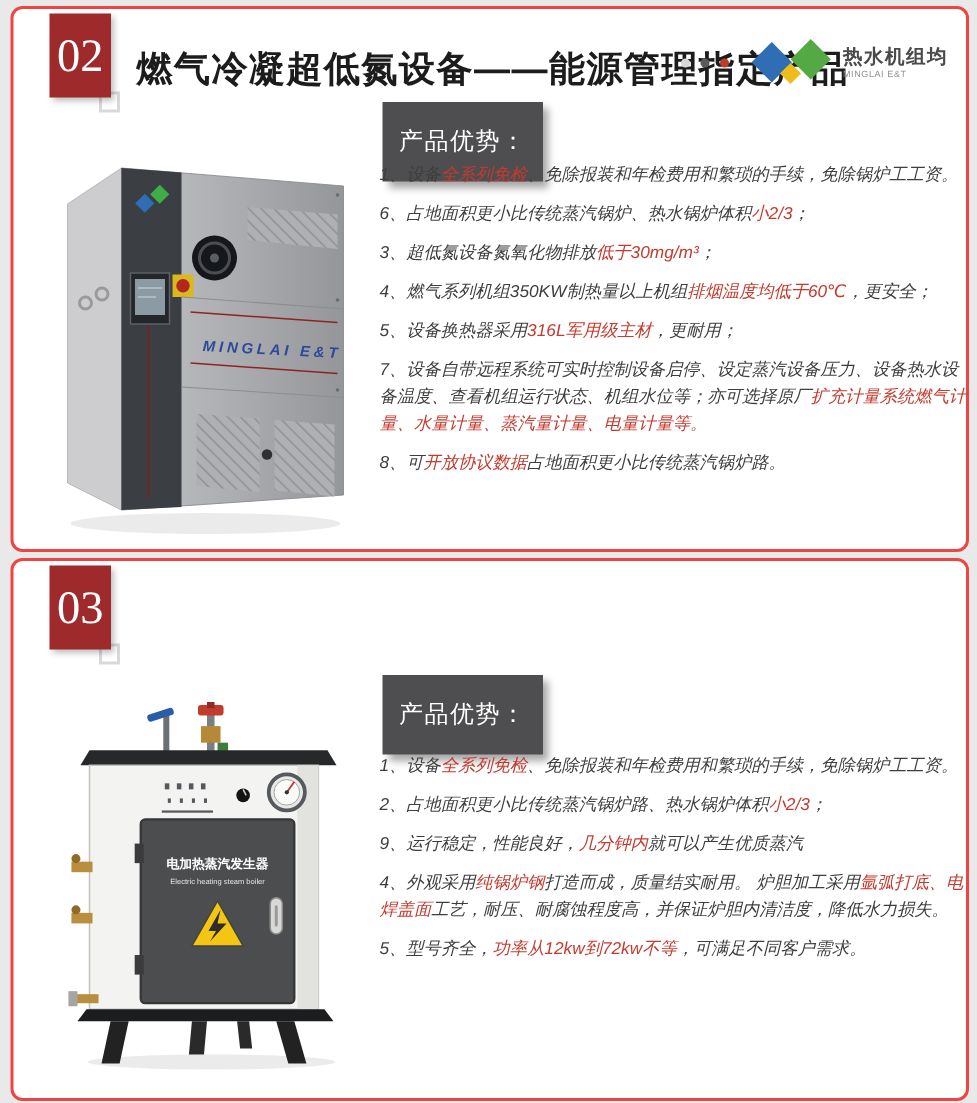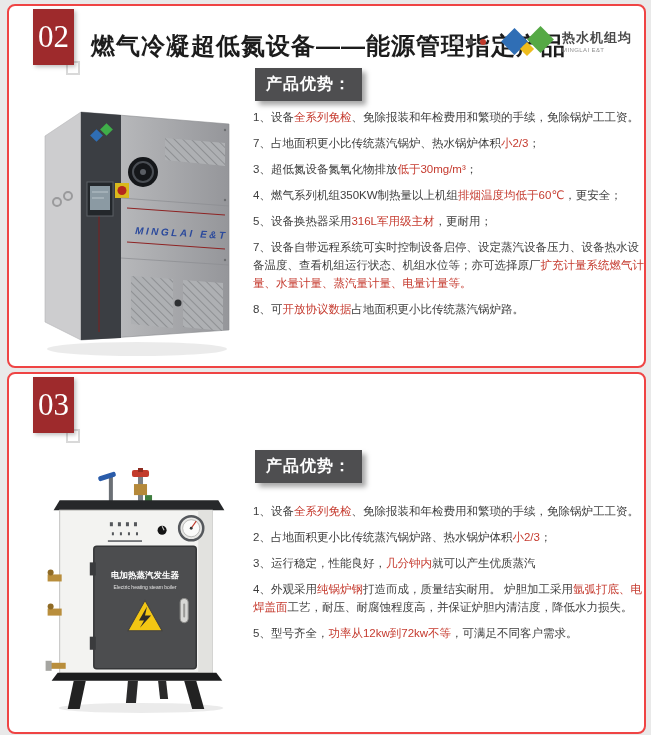--- a/index.html
+++ b/index.html
@@ -39,40 +39,40 @@
   .dmd{position:absolute;transform:rotate(45deg);}
   .dmd-blue{left:5px;top:8px;width:19px;height:19px;background:#2f6eb5;}
   .dmd-green{left:31px;top:6px;width:19px;height:19px;background:#55a945;}
   .dmd-yellow{left:22px;top:20px;width:10px;height:10px;background:#eebc1d;}
   .logo-text{line-height:1;}
   .logo-name{font-size:13px;font-weight:bold;color:#4a4a4a;letter-spacing:1px;}
   .logo-sub{font-size:6px;color:#909090;letter-spacing:0.4px;margin-top:3px;}
 
   .badge{
     position:absolute;left:246px;background:#4e4e50;color:#ffffff;
-    font-size:16px;font-weight:bold;letter-spacing:1px;
-    padding:6px 11px;box-shadow:4px 4px 5px rgba(0,0,0,0.35);text-align:center;
+    font-size:16px;font-weight:normal;letter-spacing:1px;
+    padding:16px 11px;box-shadow:4px 4px 5px rgba(0,0,0,0.35);text-align:center;
   }
   .card-1 .badge{top:62px;}
   .card-2 .badge{top:76px;}
 
   .figure{position:absolute;margin:0;}
   .figure-1{left:22px;top:84px;width:212px;height:272px;}
   .figure-2{left:36px;top:94px;width:192px;height:246px;}
   .figure svg{display:block;width:100%;height:100%;}
   .svg-brand{font-family:"Liberation Sans","DejaVu Sans",sans-serif;font-style:italic;font-weight:bold;}
 
   .adv{
     position:absolute;left:244px;width:396px;
     list-style:none;margin:0;padding:0;
     font-size:11.5px;color:#3e3e3e;
   }
   .card-1 .adv{top:102px;}
   .card-2 .adv{top:128px;}
-  .adv li{line-height:18px;margin-bottom:8px;}
+  .adv li{line-height:18px;margin-bottom:8px;font-style:italic;}
   .hl{color:#c53a2e;}
 </style>
 </head>
 <body>
 
 <div class="page">
 
   <section class="card card-1">
     <div class="numsq"></div>
     <div class="numbox">02</div>
@@ -137,21 +137,21 @@
         <polygon points="152,190 192,193 192,241 152,237" fill="url(#hatch)"></polygon>
         <circle cx="147" cy="213" r="3.5" fill="#2e3033"></circle>
         <circle cx="194" cy="40" r="1.2" fill="#6a6c6f"></circle>
         <circle cx="194" cy="110" r="1.2" fill="#6a6c6f"></circle>
         <circle cx="194" cy="170" r="1.2" fill="#6a6c6f"></circle>
       </svg>
     </figure>
 
     <ol class="adv">
         <li><span>1、设备</span><span class="hl">全系列免检</span><span>、免除报装和年检费用和繁琐的手续，免除锅炉工工资。</span></li>
-        <li><span>7、占地面积更小比传统蒸汽锅炉、热水锅炉体积</span><span class="hl">小2/3</span><span>；</span></li>
+        <li><span>6、占地面积更小比传统蒸汽锅炉、热水锅炉体积</span><span class="hl">小2/3</span><span>；</span></li>
         <li><span>3、超低氮设备氮氧化物排放</span><span class="hl">低于30mg/m³</span><span>；</span></li>
         <li><span>4、燃气系列机组350KW制热量以上机组</span><span class="hl">排烟温度均低于60℃</span><span>，更安全；</span></li>
         <li><span>5、设备换热器采用</span><span class="hl">316L军用级主材</span><span>，更耐用；</span></li>
         <li><span>7、设备自带远程系统可实时控制设备启停、设定蒸汽设备压力、设备热水设备温度、查看机组运行状态、机组水位等；亦可选择原厂</span><span class="hl">扩充计量系统燃气计量、水量计量、蒸汽量计量、电量计量等。</span></li>
         <li><span>8、可</span><span class="hl">开放协议数据</span><span>占地面积更小比传统蒸汽锅炉路。</span></li>
       </ol>
   </section>
 
   <section class="card card-2">
     <div class="numsq"></div>
@@ -217,18 +217,18 @@
         <polygon points="28,212 40,212 34,240 22,240" fill="#222222"></polygon>
         <polygon points="138,212 150,212 158,240 146,240" fill="#222222"></polygon>
         <polygon points="82,212 92,212 90,234 80,234" fill="#2a2a2b"></polygon>
         <polygon points="112,212 120,212 122,230 114,230" fill="#2a2a2b"></polygon>
       </svg>
     </figure>
 
     <ol class="adv">
         <li><span>1、设备</span><span class="hl">全系列免检</span><span>、免除报装和年检费用和繁琐的手续，免除锅炉工工资。</span></li>
         <li><span>2、占地面积更小比传统蒸汽锅炉路、热水锅炉体积</span><span class="hl">小2/3</span><span>；</span></li>
-        <li><span>3、运行稳定，性能良好，</span><span class="hl">几分钟内</span><span>就可以产生优质蒸汽</span></li>
+        <li><span>9、运行稳定，性能良好，</span><span class="hl">几分钟内</span><span>就可以产生优质蒸汽</span></li>
         <li><span>4、外观采用</span><span class="hl">纯锅炉钢</span><span>打造而成，质量结实耐用。 炉胆加工采用</span><span class="hl">氩弧打底、电焊盖面</span><span>工艺，耐压、耐腐蚀程度高，并保证炉胆内清洁度，降低水力损失。</span></li>
         <li><span>5、型号齐全，</span><span class="hl">功率从12kw到72kw不等</span><span>，可满足不同客户需求。</span></li>
       </ol>
   </section>
 </div>
 
 </body></html>

